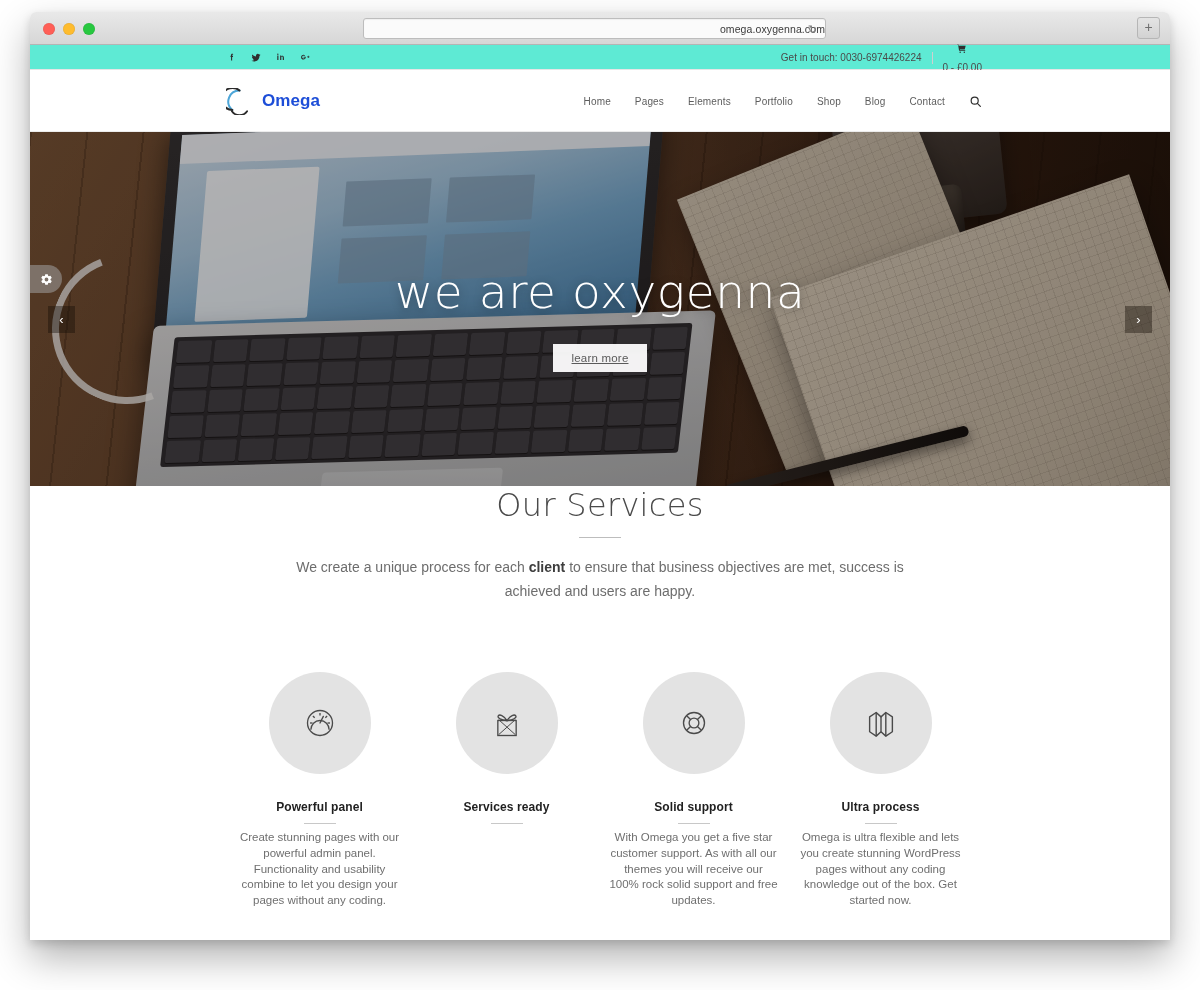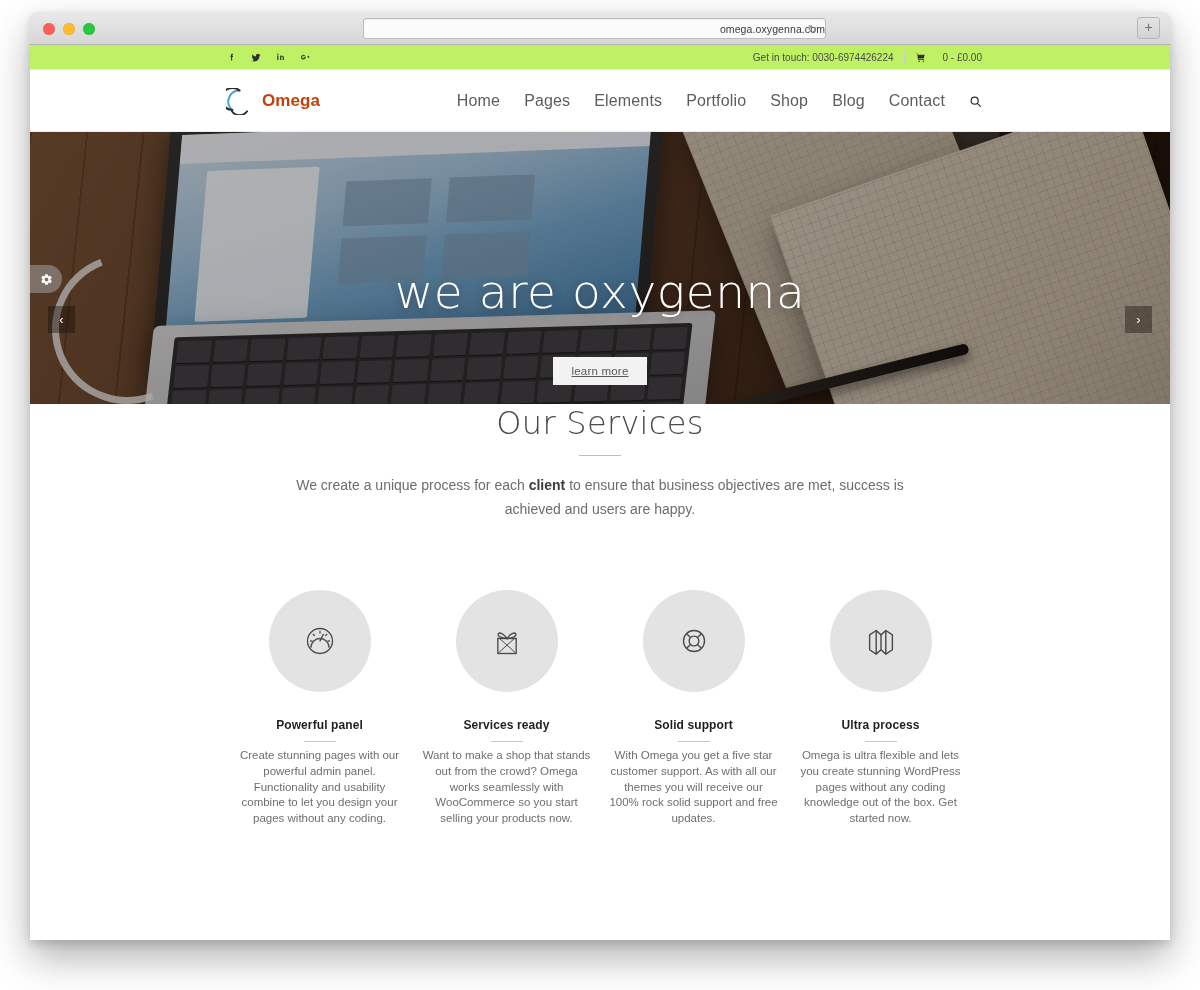--- a/index.html
+++ b/index.html
@@ -89,21 +89,21 @@
     color: #6f6f6f;
     font-size: 14px;
     line-height: 19px;
     text-align: center;
   }
 
   
   .site-topbar {
     position: relative;
     height: 25px;
-    background: #bef264;
+    background: #5eead4;
     border-bottom: 1px solid #e6e6e6;
   }
   .social-list {
     position: absolute;
     left: 196px;
     top: 0;
     height: 25px;
     display: flex;
     align-items: center;
     gap: 13px;
@@ -123,21 +123,21 @@
     height: 25px;
     display: flex;
     align-items: center;
     gap: 10px;
     font-size: 10px;
     color: #4a4a4a;
   }
   .topbar-divider {
     width: 1px; height: 12px; background: #cfcfcf;
   }
-  .cart-link { display: flex; align-items: center; gap: 16px; color: #4a4a4a; }
+  .cart-link { display: flex; align-items: center; gap: 8px; color: #4a4a4a; flex-direction: column; }
 
   
   .site-header {
     position: relative;
     height: 62px;
     background: #ffffff;
     border-bottom: 1px solid #ececec;
   }
   .brand {
     position: absolute;
@@ -145,45 +145,45 @@
     top: 0;
     height: 62px;
     display: flex;
     align-items: center;
     gap: 9px;
   }
   .brand-mark { width: 27px; height: 27px; }
   .brand-name {
     font-size: 17px;
     font-weight: bold;
-    color: #c2410c;
+    color: #1d4ed8;
     letter-spacing: 0.1px;
   }
 
   .main-nav {
     position: absolute;
     right: 188px;
     top: 0;
     height: 62px;
     display: flex;
     align-items: center;
     gap: 24px;
   }
   .nav-link {
-    font-size: 16px;
+    font-size: 10px;
     color: #5d5d5d;
     text-decoration: none;
     letter-spacing: 0.15px;
   }
   .nav-search-icon { color: #2f2f2f; display: flex; align-items: center; }
 
   
   .hero {
     position: relative;
-    height: 272px;
+    height: 354px;
     overflow: hidden;
     background: #701a75;
   }
   .hero-photo {
     position: absolute;
     inset: 0;
   }
   
   .wood {
     position: absolute; inset: 0;
@@ -335,21 +335,20 @@
     top: 212px;
     transform: translateX(-50%);
     width: 94px;
     height: 28px;
     background: rgba(255,255,255,0.94);
     color: #5a5a5a;
     font-size: 11.5px;
     line-height: 28px;
     text-align: center;
     letter-spacing: 0.2px;
-    margin-top: 13px;
   }
   .slider-arrow {
     position: absolute;
     top: 174px;
     width: 27px; height: 27px;
     background: rgba(20,12,6,0.40);
     color: #ffffff;
     font-size: 13px;
     line-height: 27px;
     text-align: center;
@@ -671,21 +670,20 @@
           <svg width="40" height="40" viewBox="0 0 48 48" fill="none" stroke="#4a4a4a" stroke-width="1.6">
             <rect x="13" y="21" width="22" height="18"></rect>
             <path d="M24 21 C20 15 15 13 13.5 15.5 C12 18 17 20.5 24 21z"></path>
             <path d="M24 21 C28 15 33 13 34.5 15.5 C36 18 31 20.5 24 21z"></path>
             <line x1="14" y1="38" x2="34" y2="20" stroke-width="1.2"></line>
             <line x1="34" y1="38" x2="14" y2="20" stroke-width="1.2"></line>
           </svg>
         </div>
         <div class="service-title">Services ready</div>
         <div class="service-rule"></div>
-        <div class="service-text">Want to make a shop that stands out from the crowd? Omega works seamlessly with WooCommerce so you start selling your products now.</div>
       </div>
 
       <div class="service-item">
         <div class="service-circle">
           <svg width="36" height="36" viewBox="0 0 48 48" fill="none" stroke="#4a4a4a" stroke-width="1.8">
             <circle cx="24" cy="24" r="14"></circle>
             <circle cx="24" cy="24" r="6.5"></circle>
             <line x1="14.2" y1="14.2" x2="19.4" y2="19.4"></line>
             <line x1="33.8" y1="14.2" x2="28.6" y2="19.4"></line>
             <line x1="14.2" y1="33.8" x2="19.4" y2="28.6"></line>

